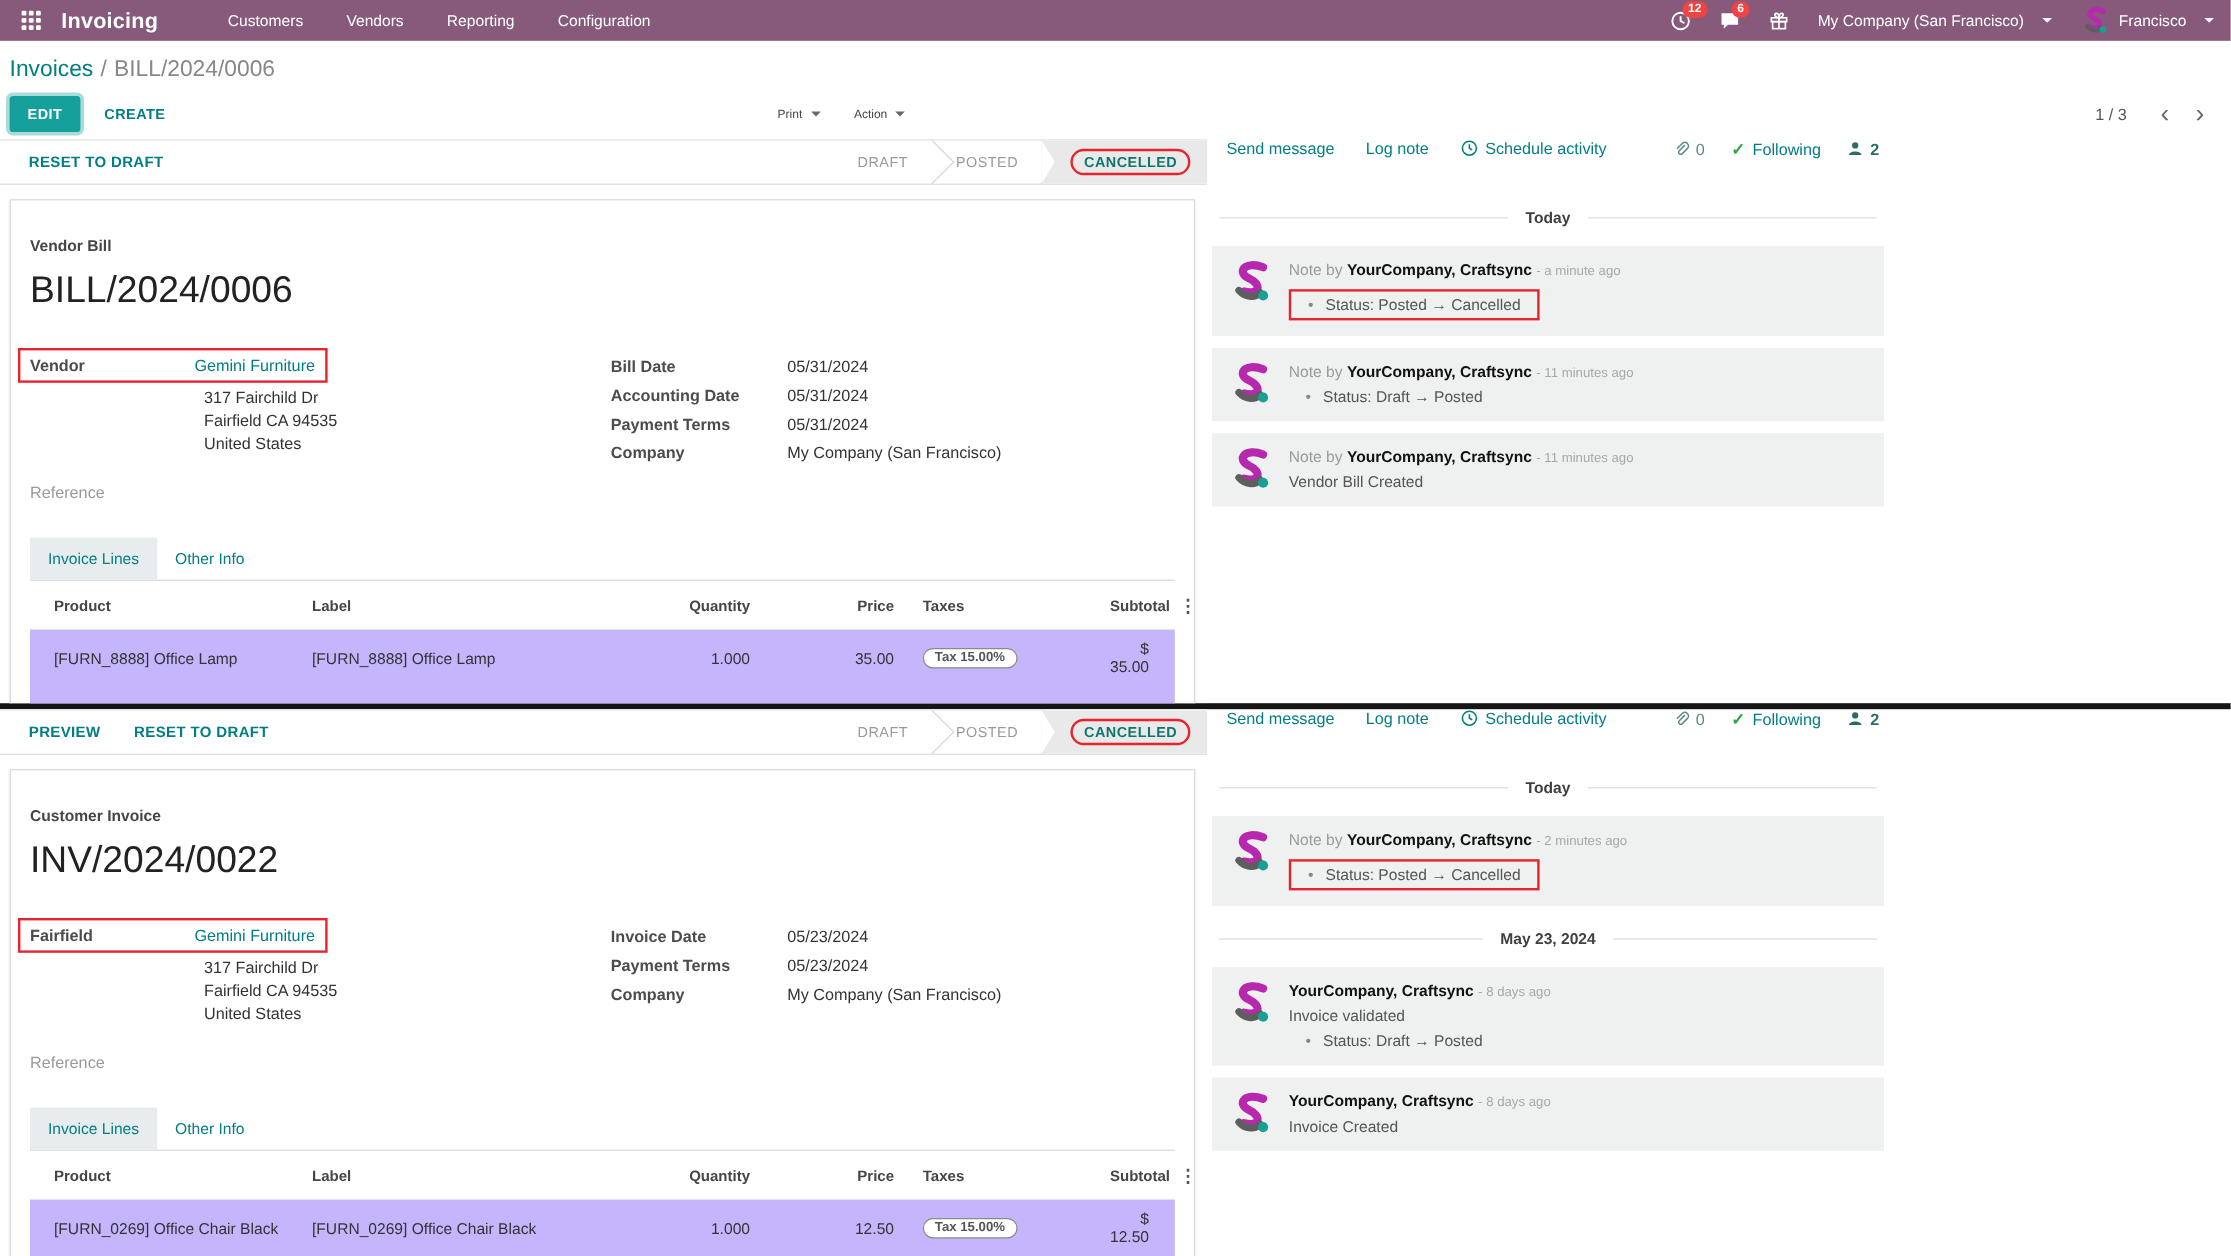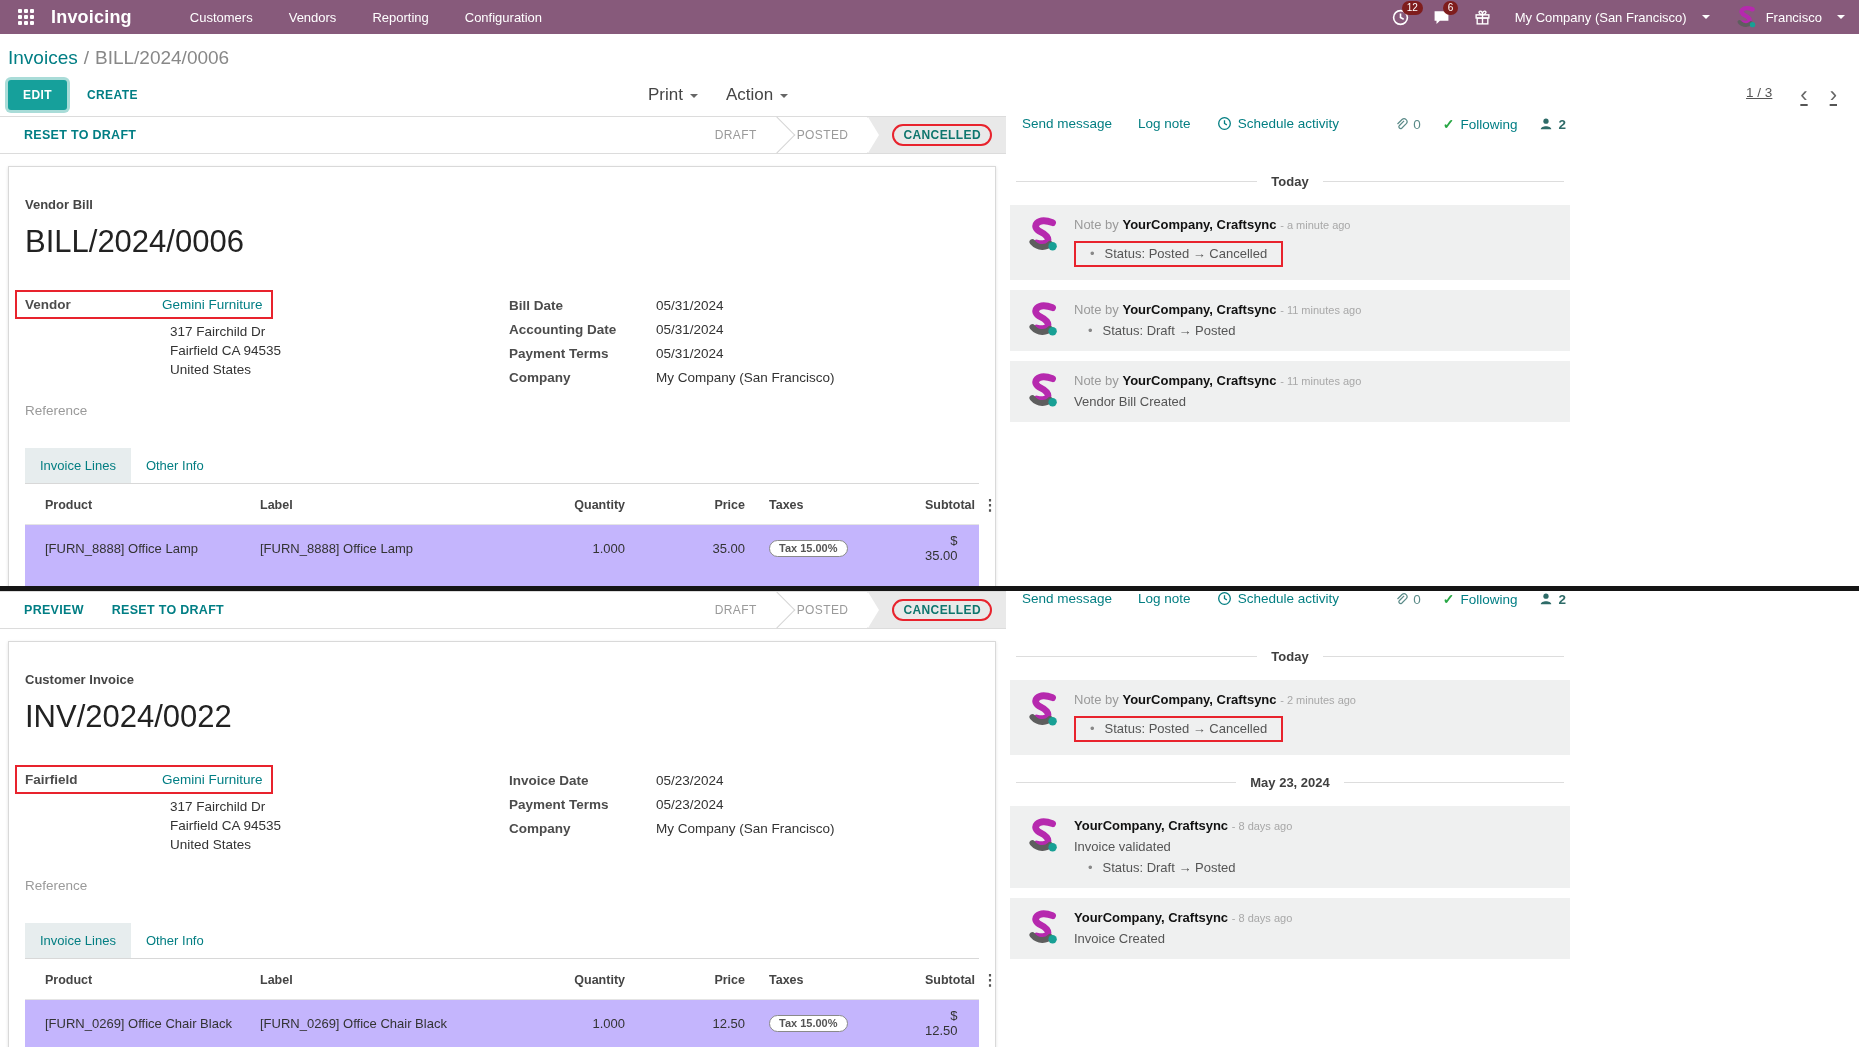--- a/index.html
+++ b/index.html
@@ -8,37 +8,37 @@
 
   
   .navbar { height:34px; background:#875A7B; display:flex; align-items:center; color:#fff; padding:0 14px; }
   .apps-icon { width:17px; height:17px; display:grid; grid-template-columns:repeat(3,4px); grid-template-rows:repeat(3,4px); gap:2px; margin:0 16px 0 4px; cursor:pointer; }
   .apps-icon i { width:4px; height:4px; background:#fff; border-radius:1px; }
   .brand { font-size:18px; font-weight:bold; letter-spacing:.2px; margin-right:58px; }
   .nav-menu { display:flex; gap:36px; font-size:13px; }
   .nav-menu span { cursor:pointer; }
   .nav-right { margin-left:auto; display:flex; align-items:center; gap:24px; font-size:13px; }
   .icon-wrap { position:relative; display:inline-flex; cursor:pointer; }
-  .badge { position:absolute; top:-8px; left:10px; background:#7f1d1d; border-radius:9px; font-size:10px; font-weight:normal; padding:1.5px 5px; color:#fff; }
+  .badge { position:absolute; top:-8px; left:10px; background:#ef4444; border-radius:9px; font-size:10px; font-weight:bold; padding:1.5px 5px; color:#fff; }
   .caret { display:inline-block; margin-left:7px; border-left:4px solid transparent; border-right:4px solid transparent; border-top:4px solid #fff; vertical-align:middle; }
   .nav-user { display:flex; align-items:center; gap:8px; cursor:pointer; }
   .nav-avatar svg { width:24px; height:24px; display:block; }
 
   
   .breadcrumb-row { height:40px; padding:13px 8px 0; font-size:19px; }
   .crumb-link { color:#017E84; cursor:pointer; }
   .crumb-sep, .crumb-cur { color:#888; }
   .crumb-sep { margin:0 6px; }
   .toolbar-row { position:relative; height:42px; display:flex; align-items:center; padding:0 8px; }
   .btn-edit { background:#16A09B; color:#fff; border:none; font-size:12px; font-weight:bold; letter-spacing:.4px; padding:8px 15px; border-radius:3px; box-shadow:0 0 0 3px #A9DCD8; margin-right:20px; cursor:pointer; font-family:inherit; }
   .btn-create { color:#017E84; font-size:12px; font-weight:bold; letter-spacing:.4px; background:none; border:none; cursor:pointer; font-family:inherit; }
-  .toolbar-center { position:absolute; left:648px; display:flex; gap:28px; font-size:17px; color:#454545; }
+  .toolbar-center { position:absolute; left:648px; display:flex; gap:28px; font-size:10px; color:#454545; }
   .dd { cursor:pointer; }
   .dd .caret { border-top-color:#666; }
-  .pager { position:absolute; right:16px; display:flex; align-items:flex-start; gap:10px; font-size:13.5px; color:#555;text-decoration:underline; }
+  .pager { position:absolute; right:16px; display:flex; align-items:center; gap:10px; font-size:13.5px; color:#555; }
   .pager-num { margin-right:12px; }
   .pg-arrow { font-size:22px; line-height:20px; color:#666; cursor:pointer; padding:0 6px; }
 
   
   .panel { display:flex; }
   .panel-top { height:470px; overflow:hidden; }
   .stitch { height:5px; background:#151515; }
   .panel-bottom { height:456px; overflow:hidden; }
   .left-col { width:1006px; flex:none; background:#fff; }
 

